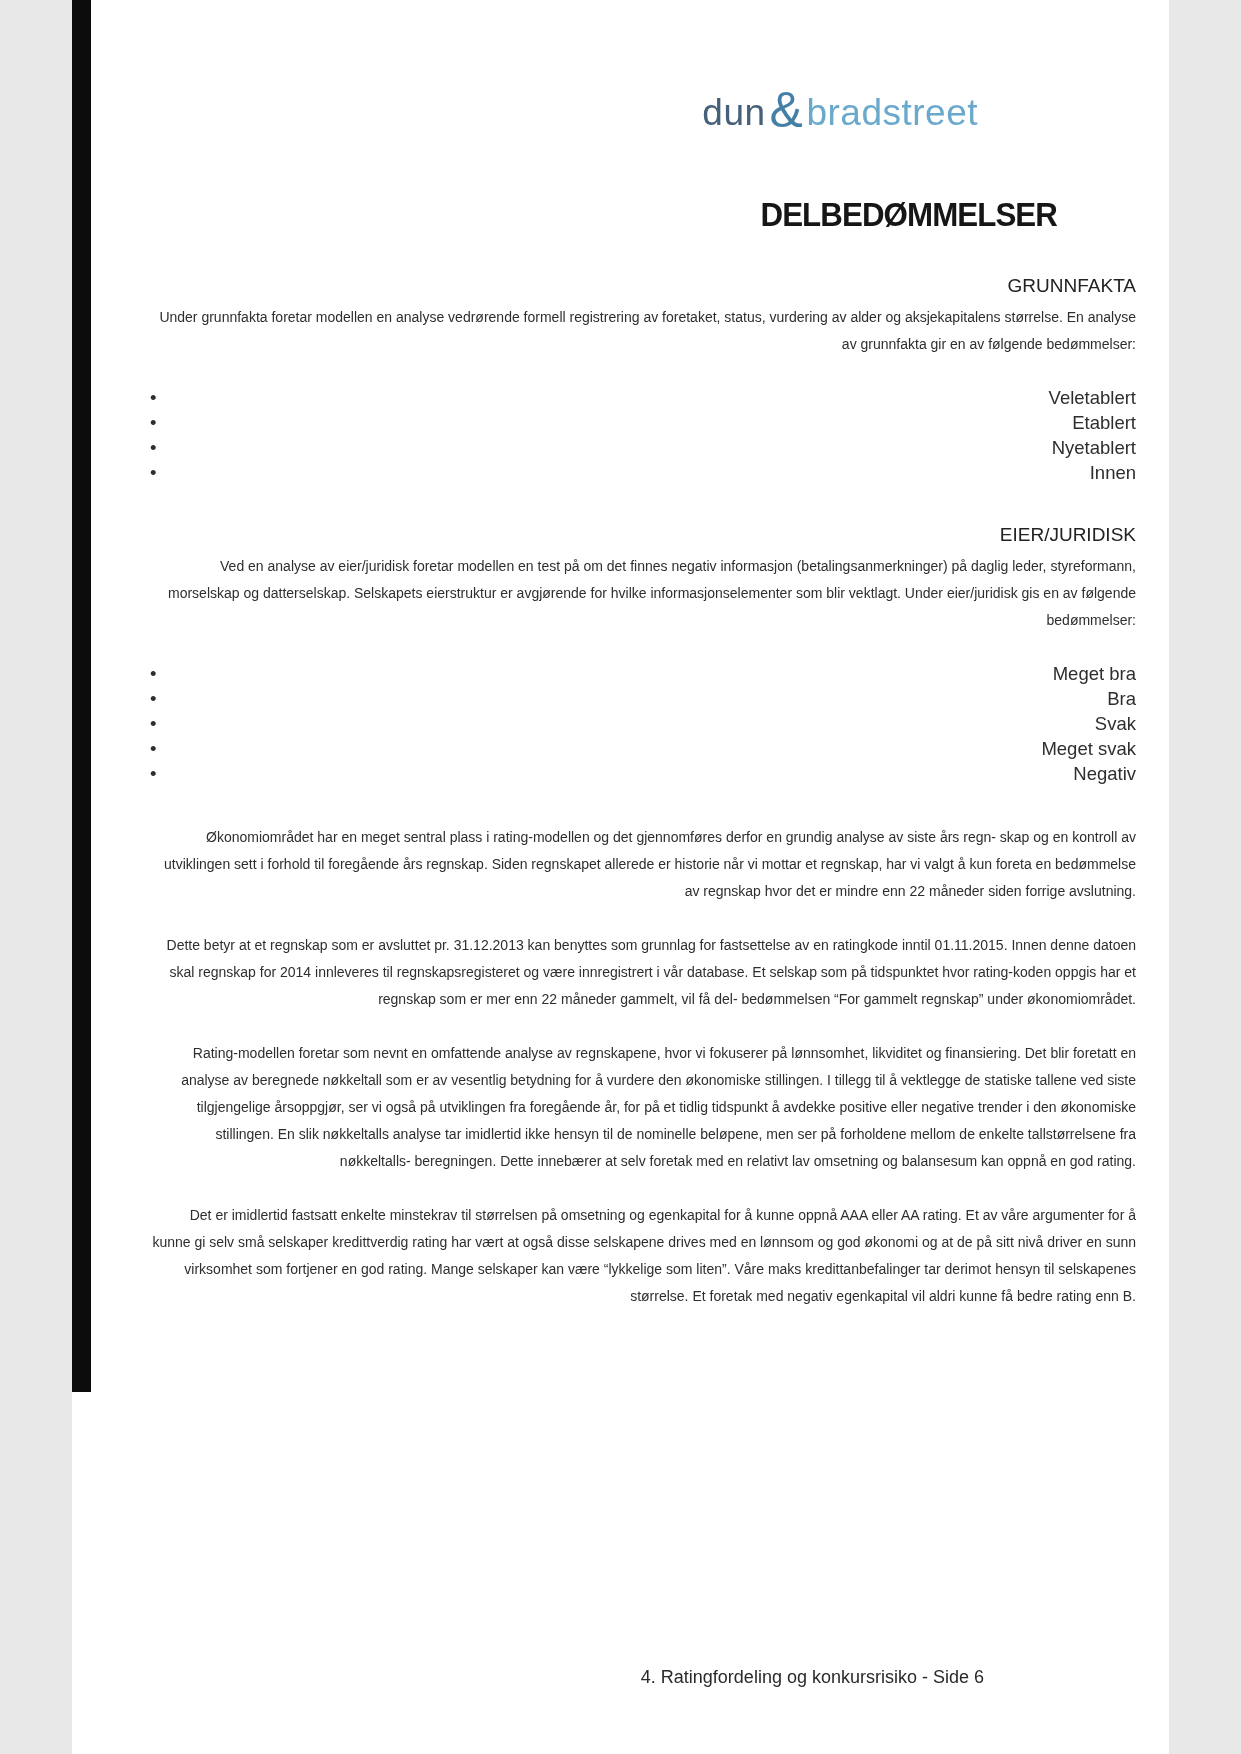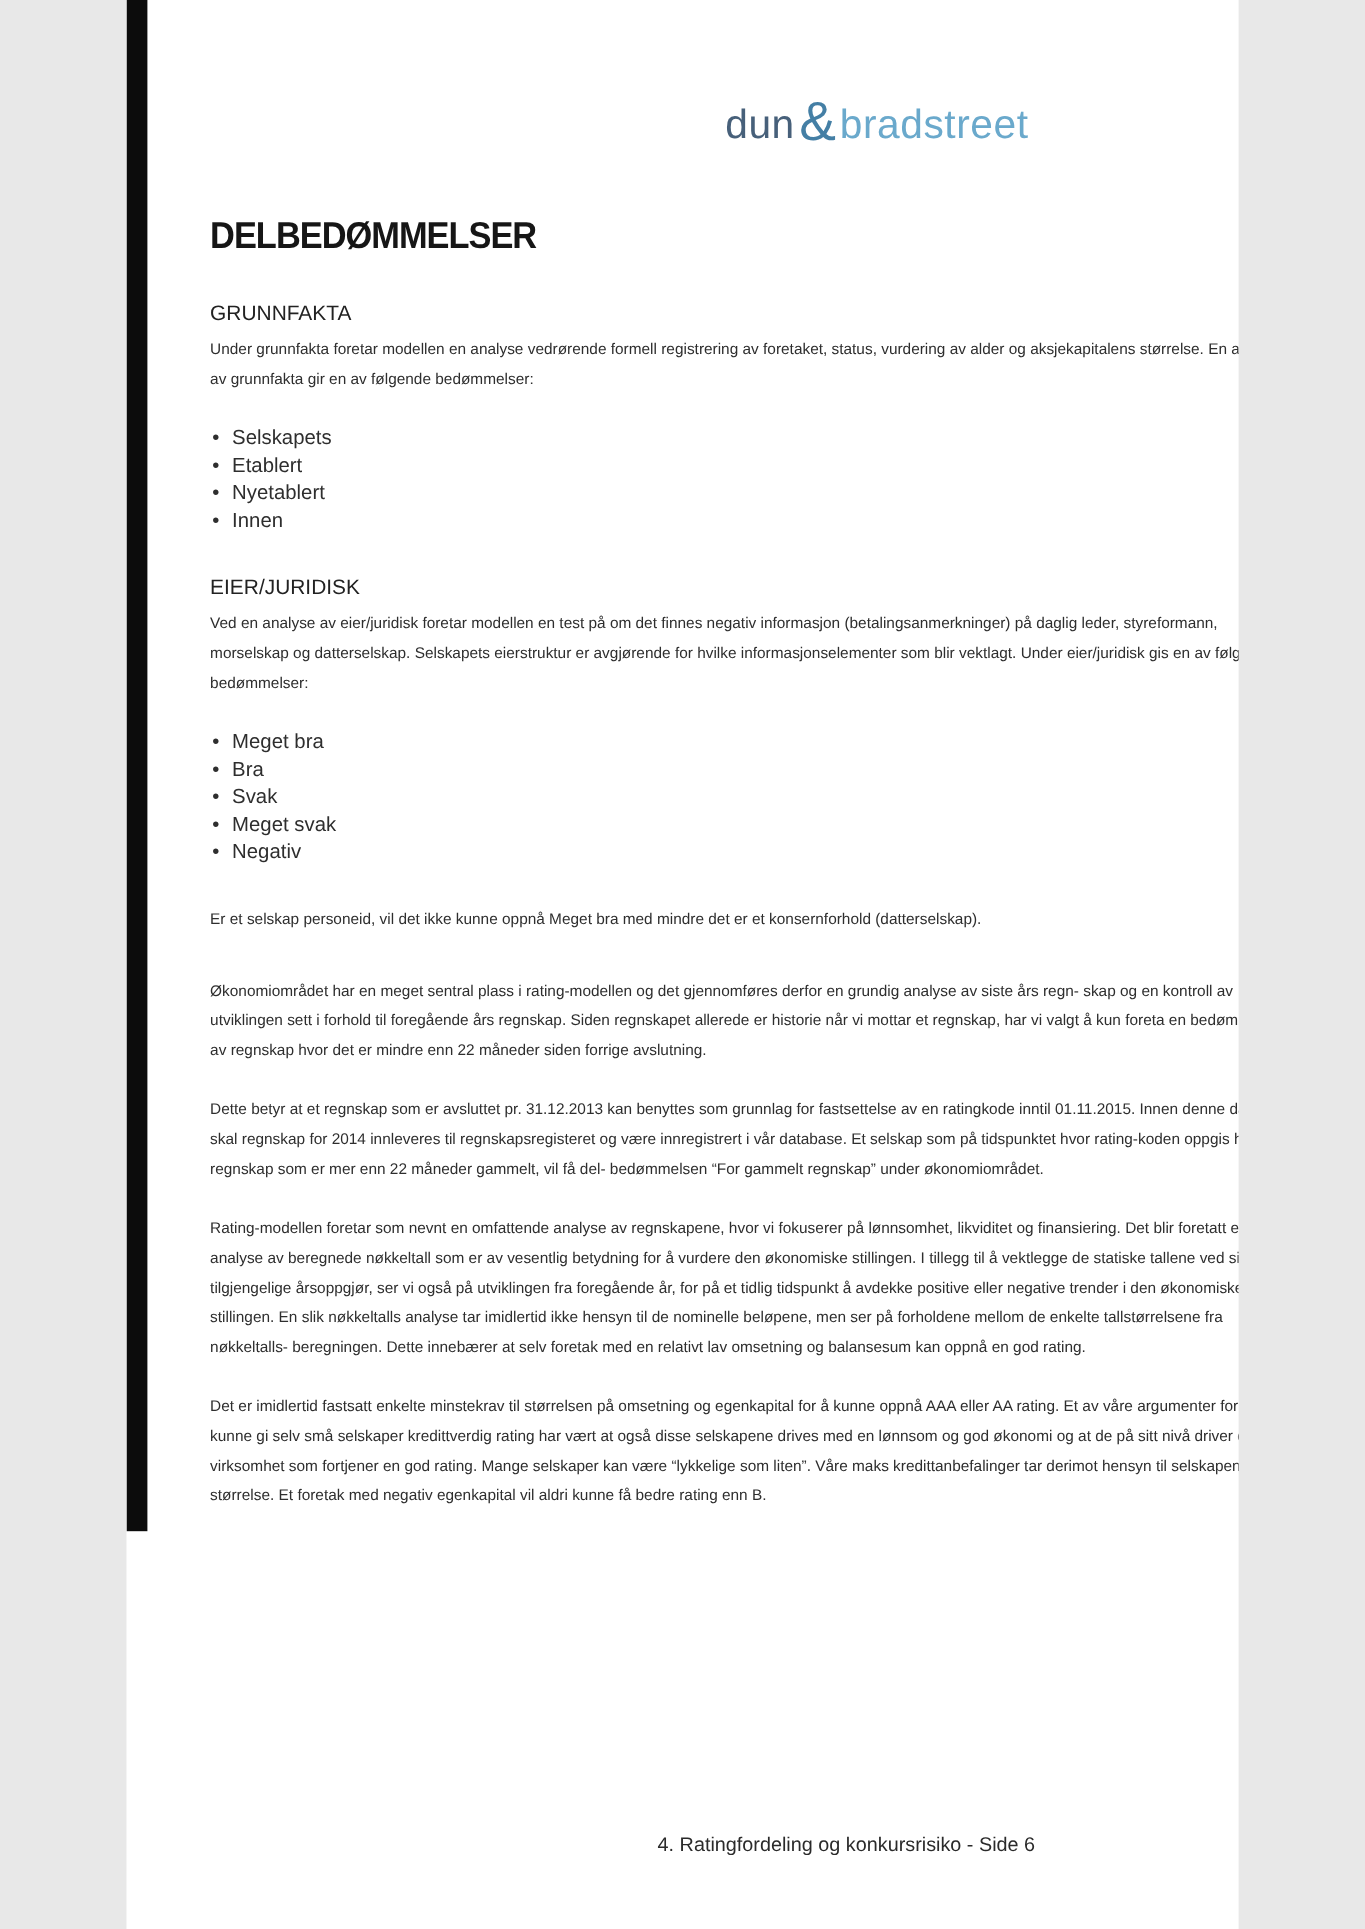--- a/index.html
+++ b/index.html
@@ -1,23 +1,24 @@
 <!DOCTYPE html>
 <html lang="no"><head>
 <meta charset="utf-8">
 <style>
   html,body{margin:0;padding:0;background:#e8e8e8;}
   .page{
     position:relative;
-    width:1011px;height:1754px;
+    width:1097px;height:1754px;
     margin:0 auto;
     background:#ffffff;
     font-family:"Liberation Sans","DejaVu Sans",sans-serif;
     color:#2e2e2e;
     overflow:hidden;
+    text-align:right;
   }
   .left-bar{
     position:absolute;left:0;top:0;
     width:19px;height:1392px;
     background:#0c0c0c;
   }
   .logo{
     position:absolute;top:84px;right:191px;
     display:flex;align-items:center;
     font-size:37px;letter-spacing:.5px;
@@ -89,38 +90,37 @@
   </header>
 
   <main class="content">
 
     <h1 class="doc-title">DELBEDØMMELSER</h1>
 
     <section class="sec">
       <h2 class="sec-head">GRUNNFAKTA</h2>
       <p class="body-text last">Under grunnfakta foretar modellen en analyse vedrørende formell registrering av foretaket, status, vurdering av alder og aksjekapitalens størrelse. En analyse av grunnfakta gir en av følgende bedømmelser:</p>
       <ul class="dot-list">
-        <li>Selskapets</li>
+        <li>Veletablert</li>
         <li>Etablert</li>
         <li>Nyetablert</li>
         <li>Innen</li>
       </ul>
     </section>
 
     <section class="sec">
       <h2 class="sec-head">EIER/JURIDISK</h2>
       <p class="body-text last">Ved en analyse av eier/juridisk foretar modellen en test på om det finnes negativ informasjon (betalingsanmerkninger) på daglig leder, styreformann, morselskap og datterselskap. Selskapets eierstruktur er avgjørende for hvilke informasjonselementer som blir vektlagt. Under eier/juridisk gis en av følgende bedømmelser:</p>
       <ul class="dot-list">
         <li>Meget bra</li>
         <li>Bra</li>
         <li>Svak</li>
         <li>Meget svak</li>
         <li>Negativ</li>
       </ul>
-      <p class="body-text note last">Er et selskap personeid, vil det ikke kunne oppnå Meget bra med mindre det er et konsernforhold (datterselskap).</p>
     </section>
 
     <section class="sec okonomi">
       <p class="body-text">Økonomiområdet har en meget sentral plass i rating-modellen og det gjennomføres derfor en grundig analyse av siste års regn- skap og en kontroll av utviklingen sett i forhold til foregående års regnskap. Siden regnskapet allerede er historie når vi mottar et regnskap, har vi valgt å kun foreta en bedømmelse av regnskap hvor det er mindre enn 22 måneder siden forrige avslutning.</p>
       <p class="body-text">Dette betyr at et regnskap som er avsluttet pr. 31.12.2013 kan benyttes som grunnlag for fastsettelse av en ratingkode inntil 01.11.2015. Innen denne datoen skal regnskap for 2014 innleveres til regnskapsregisteret og være innregistrert i vår database. Et selskap som på tidspunktet hvor rating-koden oppgis har et regnskap som er mer enn 22 måneder gammelt, vil få del- bedømmelsen “For gammelt regnskap” under økonomiområdet.</p>
       <p class="body-text">Rating-modellen foretar som nevnt en omfattende analyse av regnskapene, hvor vi fokuserer på lønnsomhet, likviditet og finansiering. Det blir foretatt en analyse av beregnede nøkkeltall som er av vesentlig betydning for å vurdere den økonomiske stillingen. I tillegg til å vektlegge de statiske tallene ved siste tilgjengelige årsoppgjør, ser vi også på utviklingen fra foregående år, for på et tidlig tidspunkt å avdekke positive eller negative trender i den økonomiske stillingen. En slik nøkkeltalls analyse tar imidlertid ikke hensyn til de nominelle beløpene, men ser på forholdene mellom de enkelte tallstørrelsene fra nøkkeltalls- beregningen. Dette innebærer at selv foretak med en relativt lav omsetning og balansesum kan oppnå en god rating.</p>
       <p class="body-text last">Det er imidlertid fastsatt enkelte minstekrav til størrelsen på omsetning og egenkapital for å kunne oppnå AAA eller AA rating. Et av våre argumenter for å kunne gi selv små selskaper kredittverdig rating har vært at også disse selskapene drives med en lønnsom og god økonomi og at de på sitt nivå driver en sunn virksomhet som fortjener en god rating. Mange selskaper kan være “lykkelige som liten”. Våre maks kredittanbefalinger tar derimot hensyn til selskapenes størrelse. Et foretak med negativ egenkapital vil aldri kunne få bedre rating enn B.</p>
     </section>
 
   </main>

